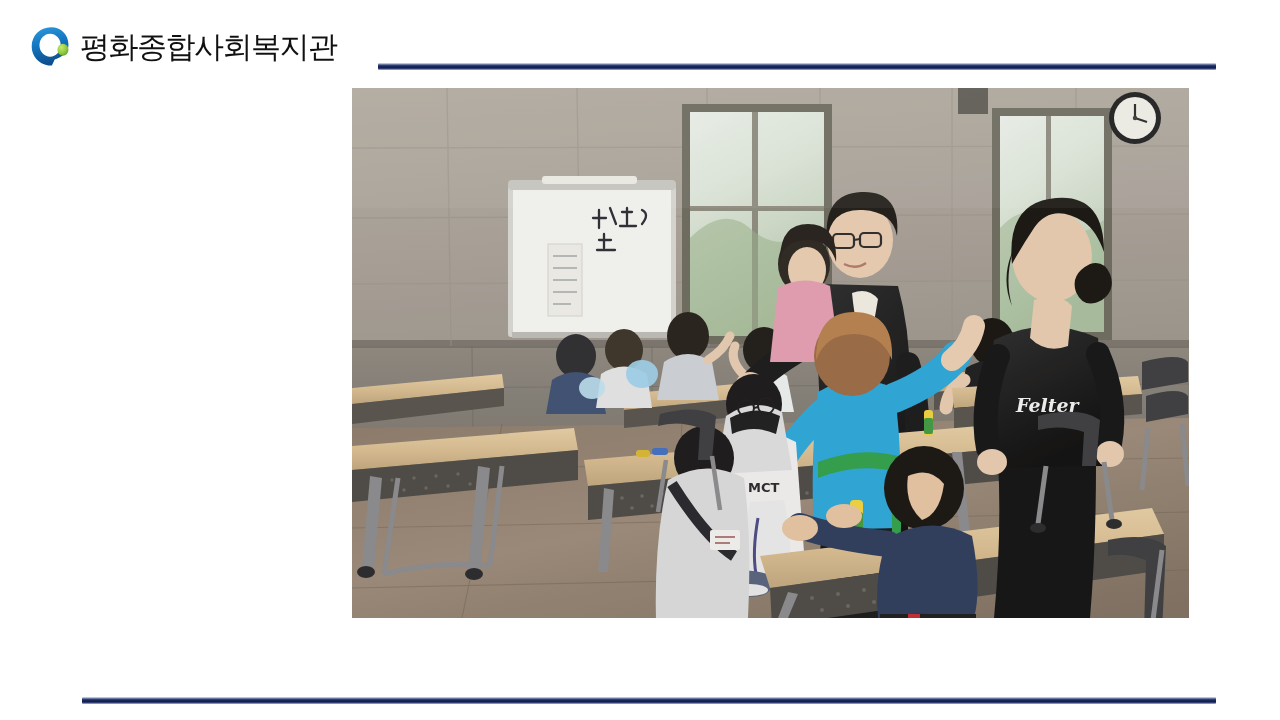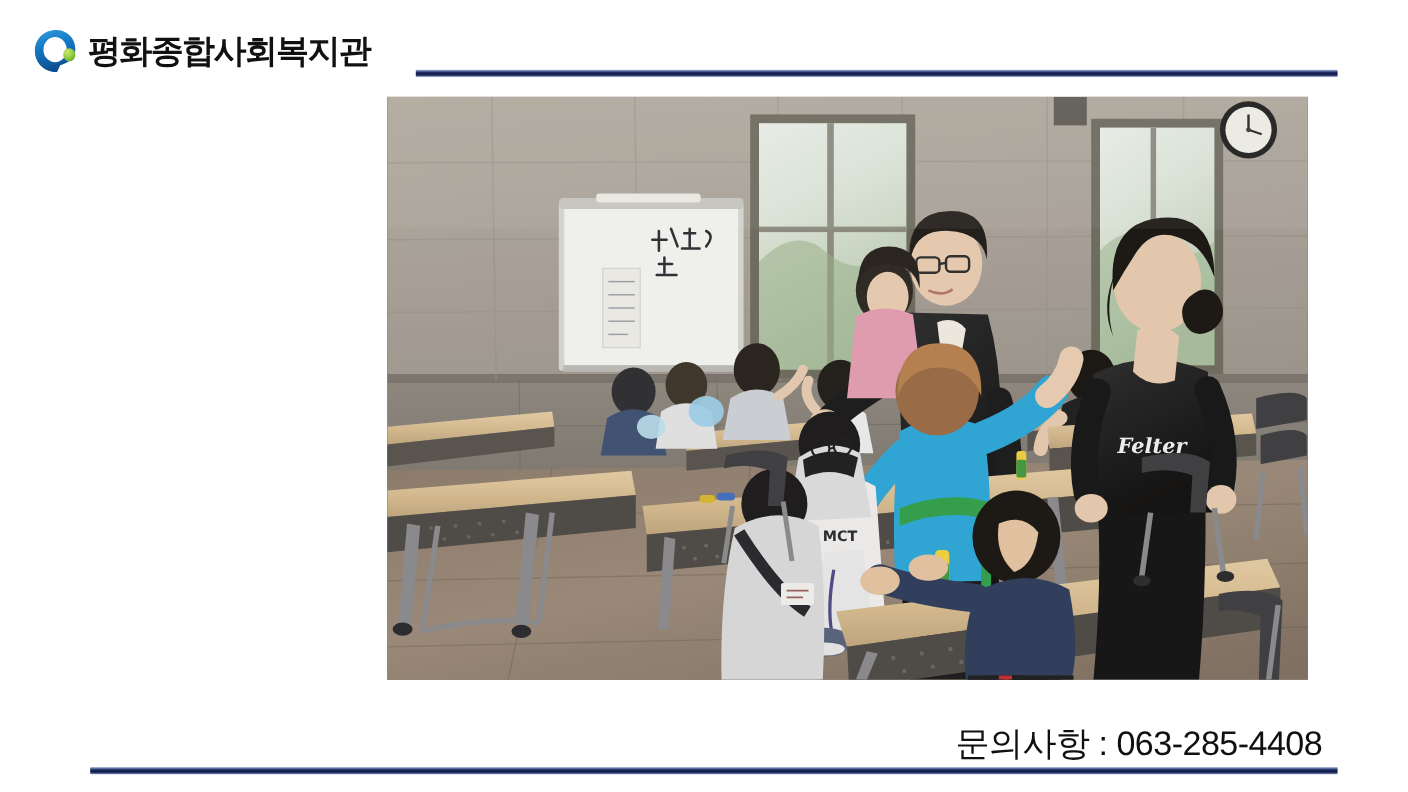--- a/index.html
+++ b/index.html
@@ -39,21 +39,21 @@
     gap: 6px;
   }
   .brand-mark {
     width: 46px;
     height: 46px;
     flex: 0 0 auto;
     display: block;
   }
   .brand-name {
     font-size: 30px;
-    font-weight: bold;
+    font-weight: normal;
     color: #111111;
     letter-spacing: -1.5px;
     line-height: 1;
     white-space: nowrap;
   }
 
   .header-title {
     position: absolute;
     left: 430px;
     top: 26px;
@@ -553,17 +553,16 @@
         <path d="M46 390 l-14 96"></path>
         <path d="M150 378 l-12 100"></path>
         <path d="M32 486 q56 -14 106 -8"></path>
       </g>
 
       <rect x="0" y="0" width="837" height="530" fill="#8a7c66" opacity="0.07"></rect>
       <rect x="0" y="0" width="837" height="120" fill="#ffffff" opacity="0.05"></rect>
     </svg>
   </div>
 
-  <div class="footer-contact">문의사항 : 063-285-4408</div>
 
   <div class="rule rule-bottom"></div>
 
 </div>
 
 </body></html>

